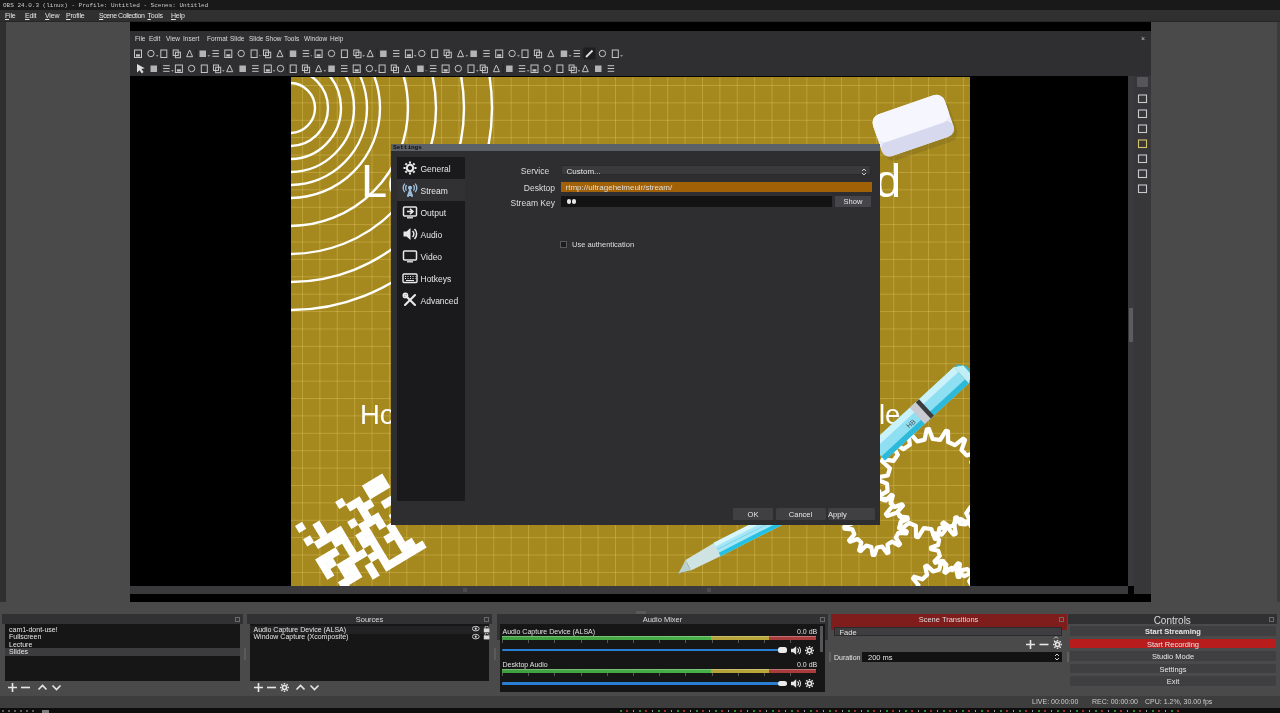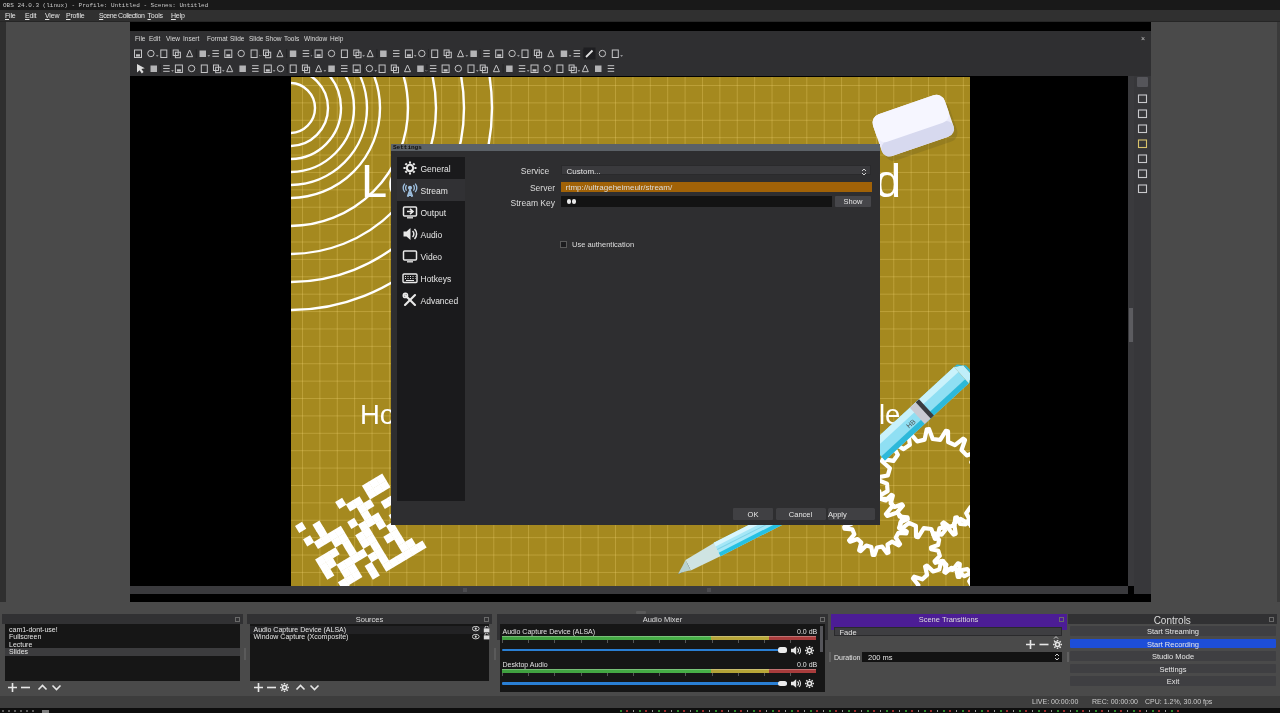--- a/index.html
+++ b/index.html
@@ -436,21 +436,21 @@
 <div class="abs" style="left:501.5px;top:682px;width:285.5px;height:2.6px;background:#2a7fd4;border-radius:1px;"></div>
     <div class="abs" style="left:778px;top:680.6px;width:9px;height:5.4px;background:#ececec;border-radius:2.5px;"></div>
 <svg class="abs" style="left:791px;top:679px;" width="10" height="9" viewBox="0 0 10 9">
       <use href="#spk"></use>
     </svg>
 <svg class="abs" style="left:805px;top:679px;" width="9" height="9">
       <use href="#gear"></use>
     </svg>
 <div class="abs" style="left:820px;top:626px;width:3px;height:26px;background:#55555a;"></div>
 
-<div class="abs" style="left:830.5px;top:614px;width:236px;height:16px;background:#4c1d95;">
+<div class="abs" style="left:830.5px;top:614px;width:236px;height:16px;background:#7f1d1d;">
       <div class="txt" style="left:0;top:1px;width:236px;text-align:center;font-size:7.5px;color:#dddddd;">Scene Transitions</div>
       <div class="abs" style="right:3px;top:2.5px;width:5px;height:5px;border:1px solid #6a6a6a;"></div>
     </div>
 <div class="abs" style="left:833.5px;top:626.5px;width:228px;height:9px;background:#3e3e41;border:1px solid #2a2a2c;">
  <div class="txt" style="left:5px;top:0.5px;font-size:7.5px;color:#e2e2e2;">Fade</div>
  <div class="abs" style="right:3px;top:1.5px;width:5px;height:6px;">
   <svg width="6" height="7">
           <path d="M1 2.6 L3 0.6 L5 2.6 M1 4.2 L3 6.2 L5 4.2" fill="none" stroke="#cfcfcf" stroke-width="1"></path>
         </svg>
  </div>
@@ -468,23 +468,23 @@
       </svg>
 </div>
 <div class="abs" style="left:829px;top:652px;width:1.5px;height:10px;background:#606060;"></div>
 <div class="abs" style="left:1067px;top:652px;width:1.5px;height:10px;background:#606060;"></div>
 
 <div class="abs" style="left:1068px;top:614px;width:208.5px;height:9.5px;background:#313133;">
       <div class="txt" style="left:0;top:1px;width:208.5px;text-align:center;font-size:10px;color:#dddddd;">Controls</div>
       <div class="abs" style="right:3px;top:2.5px;width:5px;height:5px;border:1px solid #6a6a6a;"></div>
     </div>
     <div class="abs" style="left:1070px;top:626.0px;width:206px;height:9.6px;background:#3f3f42;border-radius:1px;">
-      <div class="txt" style="left:0;top:1px;width:206px;text-align:center;font-size:7.5px;color:#e6e6e6;">Start Streaming</div>
-    </div>
-    <div class="abs" style="left:1070px;top:638.6px;width:206px;height:9.6px;background:#1d4ed8;border-radius:1px;">
+      <div class="txt" style="left:0;top:1px;width:206px;text-align:center;font-size:7.5px;color:#e6e6e6;font-weight:bold;">Start Streaming</div>
+    </div>
+    <div class="abs" style="left:1070px;top:638.6px;width:206px;height:9.6px;background:#b91c1c;border-radius:1px;">
       <div class="txt" style="left:0;top:1px;width:206px;text-align:center;font-size:7.5px;color:#e6e6e6;">Start Recording</div>
     </div>
     <div class="abs" style="left:1070px;top:651.2px;width:206px;height:9.6px;background:#3f3f42;border-radius:1px;">
       <div class="txt" style="left:0;top:1px;width:206px;text-align:center;font-size:7.5px;color:#e6e6e6;">Studio Mode</div>
     </div>
     <div class="abs" style="left:1070px;top:663.8px;width:206px;height:9.6px;background:#3f3f42;border-radius:1px;">
       <div class="txt" style="left:0;top:1px;width:206px;text-align:center;font-size:7.5px;color:#e6e6e6;">Settings</div>
     </div>
     <div class="abs" style="left:1070px;top:676.4px;width:206px;height:9.6px;background:#3f3f42;border-radius:1px;">
       <div class="txt" style="left:0;top:1px;width:206px;text-align:center;font-size:7.5px;color:#e6e6e6;">Exit</div>
@@ -561,21 +561,21 @@
           <div class="txt" style="left:24px;top:6.5px;font-size:8.5px;color:#e6e6e6;">Advanced</div>
         </div>
       </div>
  <div class="txt" style="left:124px;top:22px;width:40px;text-align:center;font-size:8.5px;color:#dedede;">Service</div>
  <div class="abs" style="left:169.5px;top:20.8px;width:310px;height:10.6px;background:#3a3a3d;border:1px solid #2a2a2c;">
    <div class="txt" style="left:5px;top:1px;font-size:8px;color:#e2e2e2;">Custom...</div>
    <svg class="abs" style="right:3px;top:1.8px;" width="6" height="8">
           <path d="M1 3 L3 1 L5 3 M1 5 L3 7 L5 5" fill="none" stroke="#cfcfcf" stroke-width="1"></path>
         </svg>
  </div>
- <div class="txt" style="left:124px;top:39px;width:40px;text-align:right;font-size:8.5px;color:#dedede;">Server</div>
+ <div class="txt" style="left:124px;top:39px;width:40px;text-align:right;font-size:8.5px;color:#dedede;">Desktop</div>
  <div class="abs" style="left:169.5px;top:37.6px;width:311px;height:10.8px;background:#a16207;">
    <div class="txt" style="left:5px;top:1.2px;font-size:8px;color:#dedede;">rtmp://ultrageheimeulr/stream/</div>
  </div>
  <div class="txt" style="left:104px;top:53.5px;width:60px;text-align:right;font-size:8.5px;color:#dedede;">Stream Key</div>
  <div class="abs" style="left:169.5px;top:52.2px;width:271px;height:10.5px;background:#131313;">
    <div class="abs" style="left:6px;top:3.2px;width:4.2px;height:4.2px;border-radius:50%;background:#e8e8e8;"></div>
    <div class="abs" style="left:11.5px;top:3.2px;width:4.2px;height:4.2px;border-radius:50%;background:#e8e8e8;"></div>
  </div>
  <div class="abs" style="left:444px;top:52.2px;width:36px;height:10.5px;background:#46464a;border-radius:1px;">
    <div class="txt" style="left:0;top:1px;width:36px;text-align:center;font-size:7.5px;color:#e6e6e6;">Show</div>

